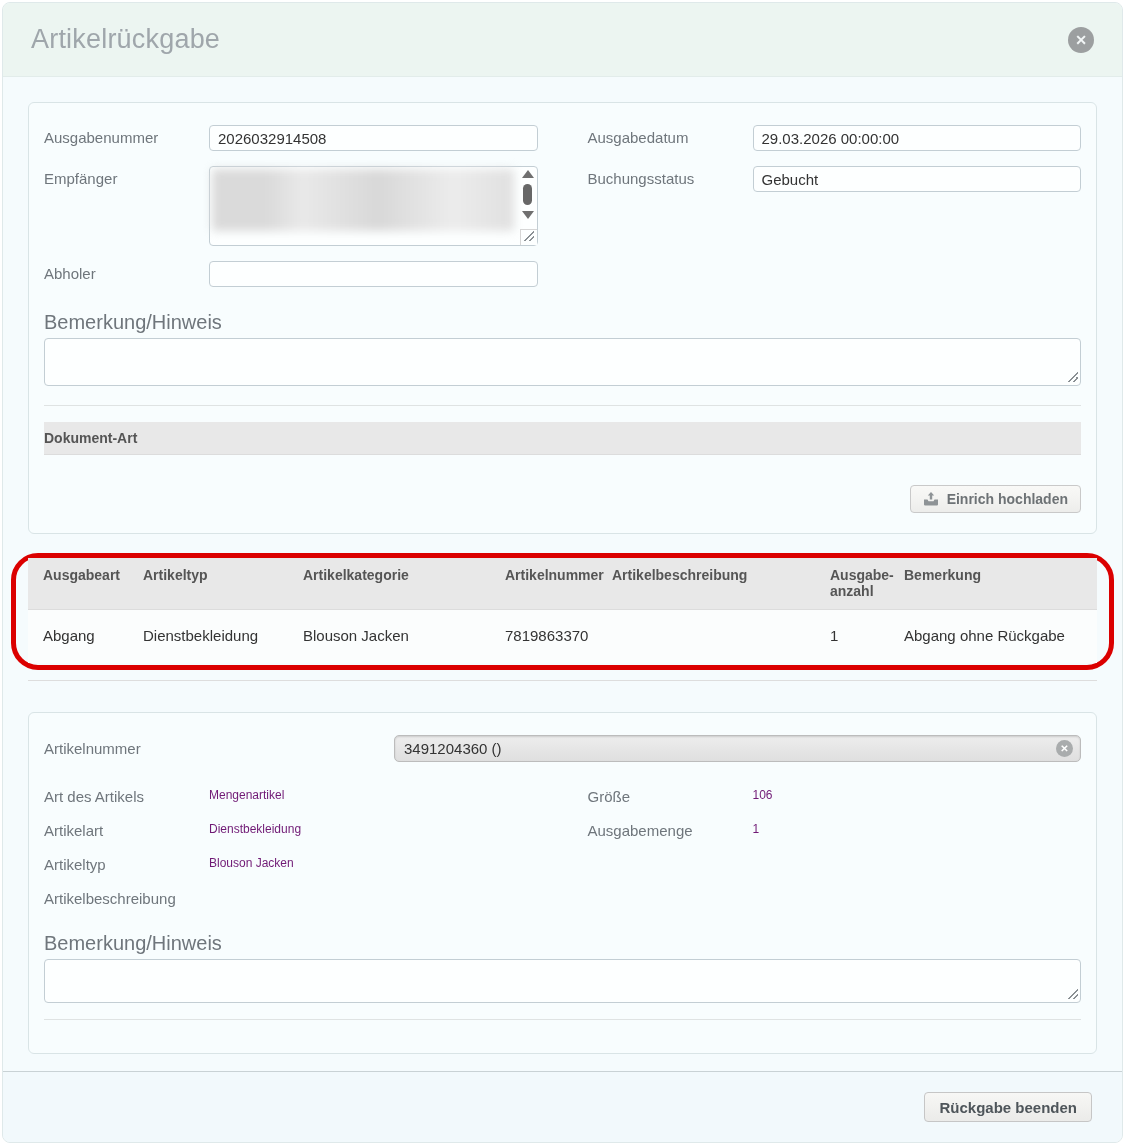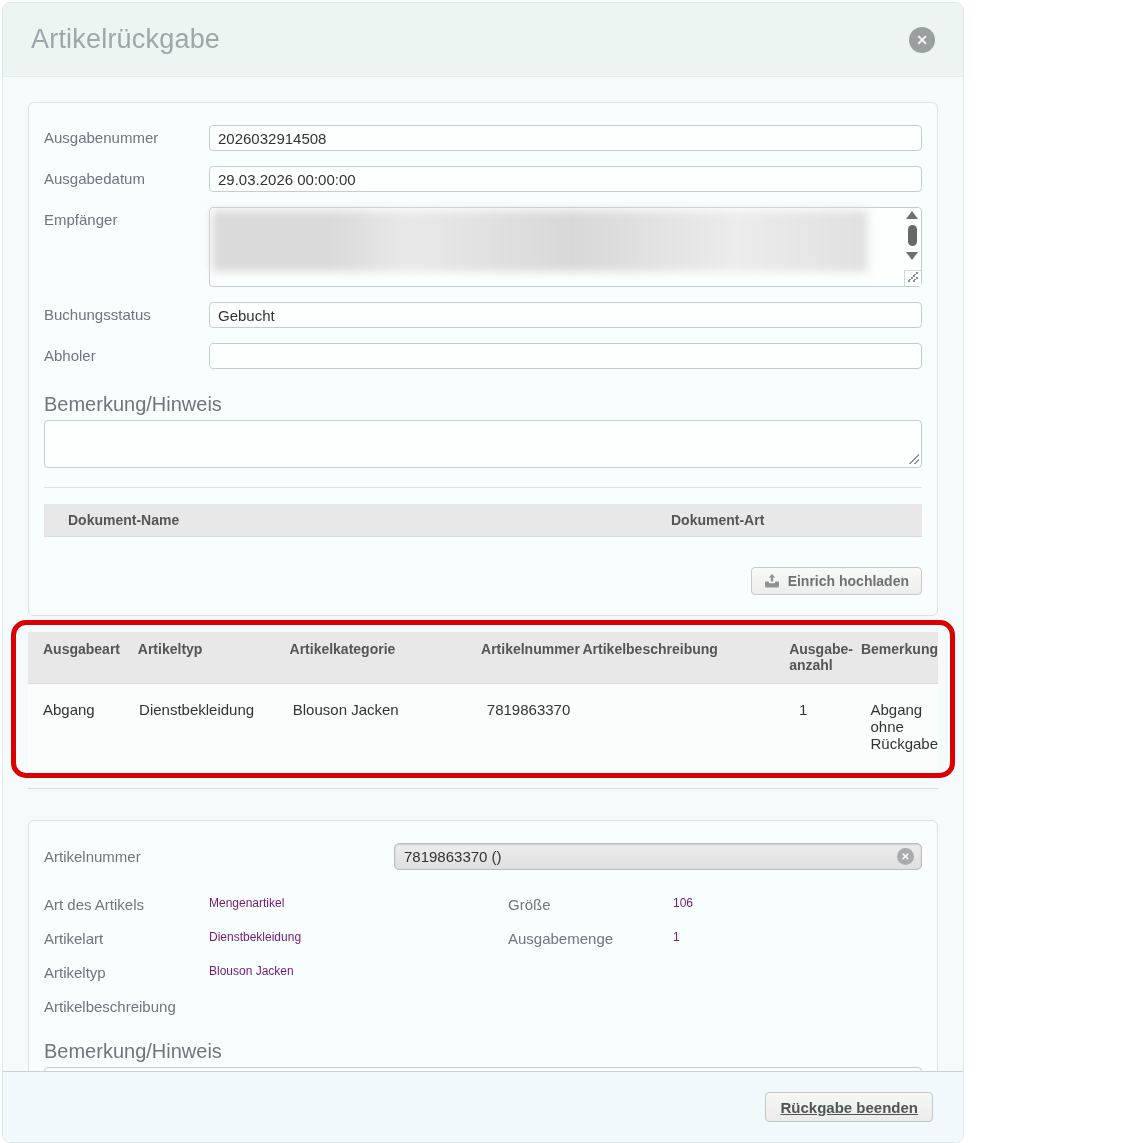--- a/index.html
+++ b/index.html
@@ -1,19 +1,19 @@
 <!DOCTYPE html>
 <html style="--annotation: #db0000; --header_bg: #ecf5f1; --body_bg: #f5fbfd; --card_bg: #f8fdfe; --footer_bg: #f2f9fc;"><head>
 <meta charset="utf-8">
 <style>
   * { box-sizing: border-box; margin: 0; padding: 0; }
   html, body { width: 1125px; height: 1143px; background: #ffffff; font-family: "Liberation Sans", sans-serif; }
 
   .modal {
-    position: absolute; left: 2px; top: 2px; width: 962px; height: 1141px;
+    position: absolute; left: 2px; top: 2px; width: 1121px; height: 1141px;
     border: 1px solid #dfe9ea; border-radius: 8px; overflow: hidden;
     background: var(--body_bg, #f5fbfd);
   }
   .modal-header {
     height: 74px; background: var(--header_bg, #ecf5f1);
     display: flex; align-items: center; padding: 0 28px;
     border-bottom: 1px solid #e2ecea;
   }
   .modal-title { font-size: 27px; color: #9fa6ab; letter-spacing: .2px; }
   .close-btn {
@@ -22,21 +22,21 @@
     font-size: 14px; font-weight: bold; cursor: pointer; line-height: 1;
   }
 
   .modal-body { padding: 25px 25px 0 25px; }
 
   .card {
     background: var(--card_bg, #f8fdfe); border: 1px solid #d9e4e6; border-radius: 6px;
     padding: 22px 15px 8px 15px;
   }
 
-  .form-grid { display: grid; grid-template-columns: 1fr; column-gap: 50px; row-gap: 15px; }
+  .form-grid { display: grid; grid-template-columns: 1fr 1fr; column-gap: 50px; row-gap: 15px; }
   .field { display: flex; align-items: flex-start; }
   .field > label { width: 165px; flex: none; color: #6f767c; font-size: 15px; padding-top: 4px; }
   .control { flex: 1; position: relative; }
 
   input.text {
     width: 100%; height: 26px; border: 1px solid #c3ced4; border-radius: 4px;
     background: #fdffff; padding: 0 8px; font-size: 15px; color: #333;
     font-family: "Liberation Sans", sans-serif; outline: none;
   }
   textarea.ta {
@@ -75,23 +75,23 @@
 
   .doc-btn-row { display: flex; justify-content: flex-end; margin: 30px 0 12px 0; }
   .upload-btn {
     display: inline-flex; align-items: center; gap: 8px; height: 28px; padding: 0 12px;
     background: linear-gradient(#f9f9f7, #ededeb); border: 1px solid #c9c9c9; border-radius: 4px;
     font-weight: bold; color: #6d7275; font-size: 14px; cursor: pointer;
     font-family: "Liberation Sans", sans-serif;
   }
 
   .annotation {
-    margin: 4px -17px 0 -17px;
-    border: 5px solid var(--annotation, #db0000); border-radius: 15px;
-    padding: 7px 12px 2px 12px;
+    margin: 19px -17px 0 -17px;
+    border: 5px solid var(--annotation, #db0000); border-radius: 27px;
+    padding: 0 12px 2px 12px;
   }
   .atable-header { display: flex; background: #e8e8e8; padding: 9px 0 10px 0;
     font-size: 14px; font-weight: bold; color: #555; border-bottom: 1px solid #dcdcdc; }
   .atable-row { display: flex; padding: 17px 0 19px 0; font-size: 15px; color: #333;
     background: #fbfdfd; align-items: flex-start; }
   .c1 { width: 115px; padding-left: 15px; }
   .c2 { width: 160px; }
   .c3 { width: 202px; }
   .c4 { width: 107px; }
   .c5 { width: 218px; }
@@ -126,21 +126,21 @@
   .detail-bottom-space { height: 33px; }
 
   .modal-footer {
     position: absolute; left: 0; right: 0; bottom: 0; height: 71px;
     border-top: 1px solid #c9d2d5; background: var(--footer_bg, #f2f9fc);
     display: flex; align-items: center; justify-content: flex-end; padding: 0 30px;
   }
   .finish-btn {
     height: 30px; padding: 0 14px; background: linear-gradient(#f7f7f5, #ebebe9);
     border: 1px solid #c6c6c6; border-radius: 4px; font-weight: bold; color: #4e555a;
-    font-size: 15px; cursor: pointer; font-family: "Liberation Sans", sans-serif; text-decoration: underline;
+    font-size: 15px; cursor: pointer; font-family: "Liberation Sans", sans-serif;
   }
 </style>
 </head>
 <body>
 
 <div class="modal">
 
   <div class="modal-header">
     <div class="modal-title">Artikelrückgabe</div>
     <div class="close-btn">✕</div>
@@ -197,21 +197,20 @@
         <label class="bem-label">Bemerkung/Hinweis</label>
         <div class="control" style="width:100%;">
           <textarea class="ta ta-bem" style=""></textarea>
           <div class="rz"></div>
         </div>
       </div>
 
       <hr class="divider">
 
       <div class="doc-header">
-        <div class="dh1">Dokument-Name</div>
         <div class="dh2">Dokument-Art</div>
       </div>
 
       <div class="doc-btn-row">
         <button class="upload-btn">
           <span style="display:inline-flex;">
             <svg width="16" height="15" viewBox="0 0 16 15">
               <path d="M8 0 L11.2 3.6 L9.2 3.6 L9.2 7.4 L6.8 7.4 L6.8 3.6 L4.8 3.6 Z" fill="#8e9396"></path>
               <path d="M1 7.5 L4.5 7.5 L5.5 9.2 L10.5 9.2 L11.5 7.5 L15 7.5 L15 12.6 Q15 13.4 14.2 13.4 L1.8 13.4 Q1 13.4 1 12.6 Z" fill="#8e9396"></path>
             </svg>
@@ -244,21 +243,21 @@
         <div class="c7">Abgang ohne Rückgabe</div>
       </div>
     </div>
 
     <hr class="hr-after-table">
 
     <div class="card detail-card">
       <div class="artnum-row">
         <label>Artikelnummer</label>
         <div class="artnum-input">
-          <span>7819863370 ()</span>
+          <span>3491204360 ()</span>
           <span class="clear-icon">✕</span>
         </div>
       </div>
 
       <div class="detail-grid">
         <div class="dcol">
           <div class="drow">
             <div class="dlabel">Art des Artikels</div>
             <div class="dvalue">Mengenartikel</div>
           </div>

